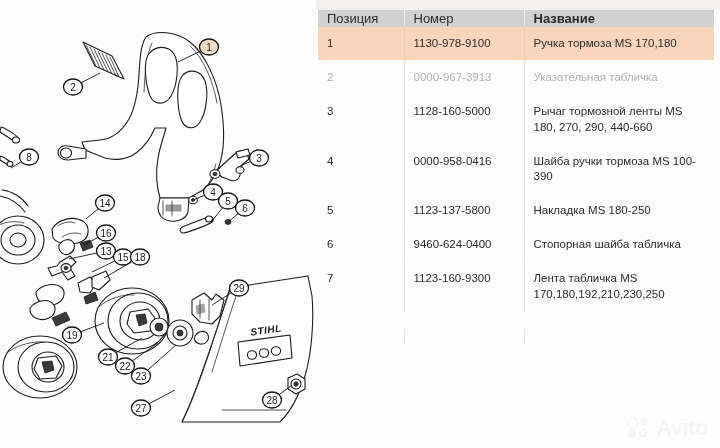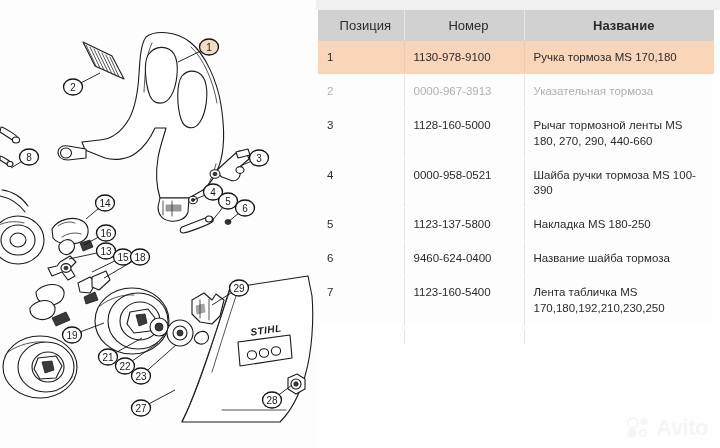--- a/index.html
+++ b/index.html
@@ -47,22 +47,22 @@
   }
   #parts-table col.c-pos { width: 86px; }
   #parts-table col.c-num { width: 120px; }
   #parts-table col.c-name { width: 190px; }
 
   #parts-table thead th {
     background: #d2d1d1;
     color: #2b2b2b;
     font-weight: normal;
     font-size: 13px;
-    text-align: center;
-    height: 31px;
+    text-align: left;
+    height: 17px;
     padding: 0 0 0 9px;
     vertical-align: middle;
     border-right: 1px solid #e8e8e8;
   }
   #parts-table thead th:last-child { border-right: none; font-weight: bold; }
 
   #parts-table tbody td {
     vertical-align: top;
     padding: 9px 10px 9px 9px;
     border-right: 1px solid #e3e3e3;
@@ -433,45 +433,45 @@
     </thead>
     <tbody id="parts-tbody">
         <tr class="row-highlight">
           <td class="cell-pos">1</td>
           <td class="cell-num">1130-978-9100</td>
           <td class="cell-name">Ручка тормоза MS 170,180</td>
         </tr>
         <tr class="row-muted">
           <td class="cell-pos">2</td>
           <td class="cell-num">0000-967-3913</td>
-          <td class="cell-name">Указательная тормоза</td>
+          <td class="cell-name">Указательная табличка</td>
         </tr>
         <tr>
           <td class="cell-pos">3</td>
           <td class="cell-num">1128-160-5000</td>
           <td class="cell-name">Рычаг тормозной ленты MS 180, 270, 290, 440-660</td>
         </tr>
         <tr>
           <td class="cell-pos">4</td>
-          <td class="cell-num">0000-958-0521</td>
+          <td class="cell-num">0000-958-0416</td>
           <td class="cell-name">Шайба ручки тормоза MS 100-390</td>
         </tr>
         <tr>
           <td class="cell-pos">5</td>
           <td class="cell-num">1123-137-5800</td>
           <td class="cell-name">Накладка MS 180-250</td>
         </tr>
         <tr>
           <td class="cell-pos">6</td>
           <td class="cell-num">9460-624-0400</td>
-          <td class="cell-name">Название шайба тормоза</td>
+          <td class="cell-name">Стопорная шайба табличка</td>
         </tr>
         <tr>
           <td class="cell-pos">7</td>
-          <td class="cell-num">1123-160-5400</td>
+          <td class="cell-num">1123-160-9300</td>
           <td class="cell-name">Лента табличка MS 170,180,192,210,230,250</td>
         </tr>
       </tbody>
   </table>
 
   <div class="tail-rule" style="left:404px; top:330px; height:14px;"></div>
   <div class="tail-rule" style="left:524px; top:330px; height:14px;"></div>
 
   <div id="avito-watermark">
     <svg width="24" height="22" viewBox="0 0 24 22">

